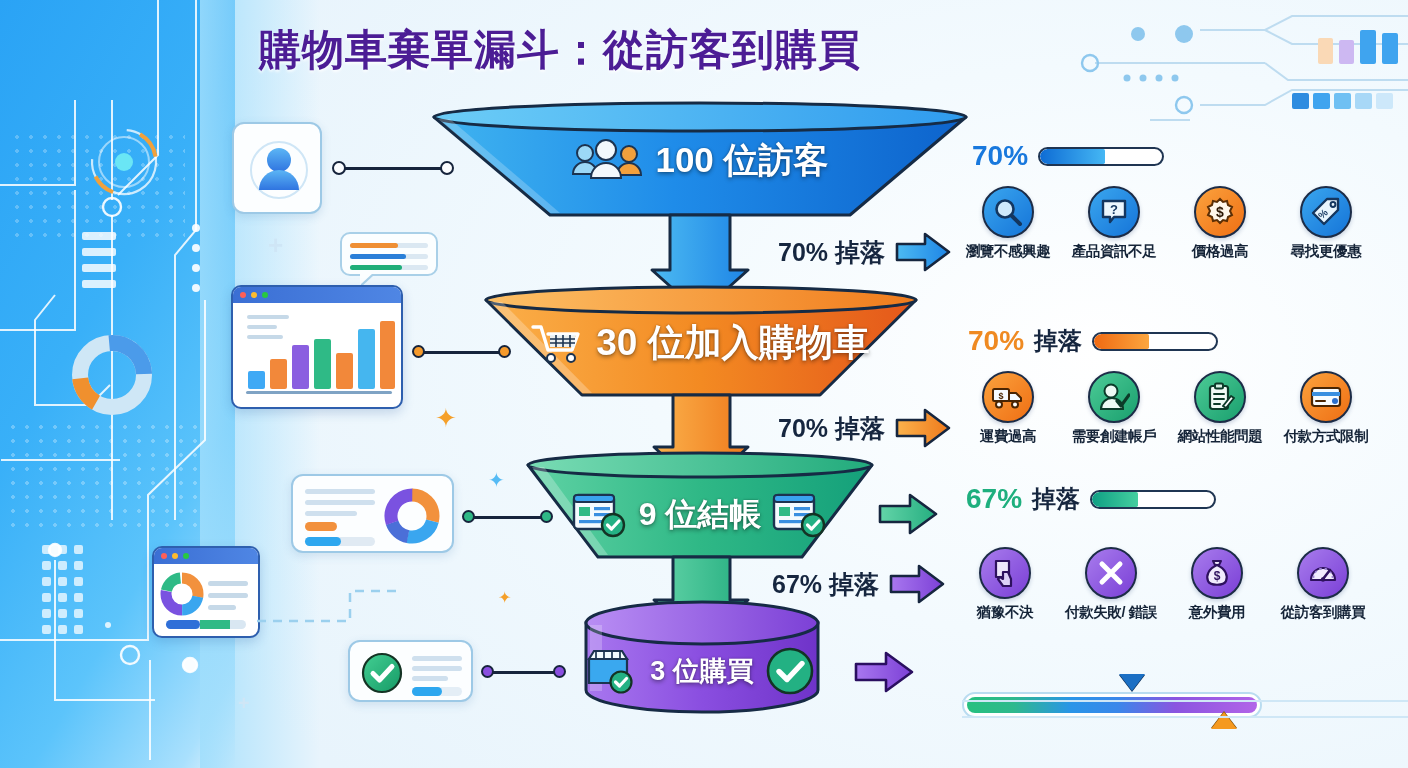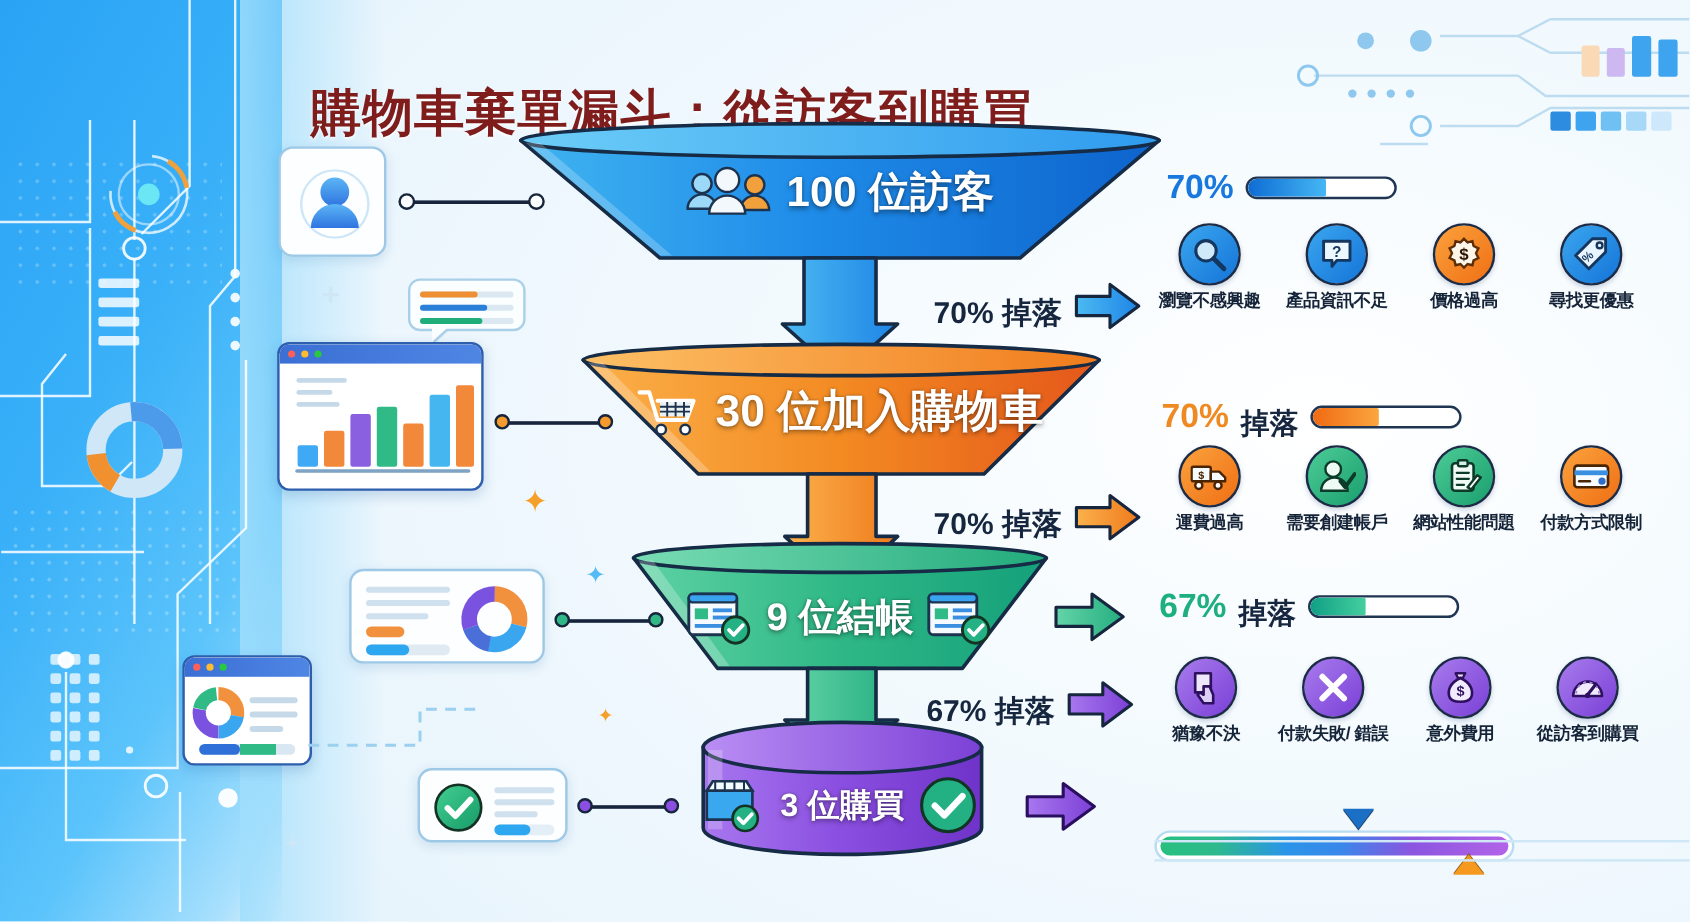--- a/index.html
+++ b/index.html
@@ -28,37 +28,36 @@
   .dots-grid{
     position:absolute;
     background-image:radial-gradient(circle, rgba(255,255,255,.55) 1.6px, transparent 1.7px);
     background-size:14px 14px;
   }
   .circuit{position:absolute; left:0; top:0; width:1408px; height:768px; pointer-events:none;}
 
   
   .title{
     position:absolute; top:22px; left:0; width:1120px; text-align:center;
-    font-size:42px; font-weight:bold; color:#7f1d1d;
+    font-size:42px; font-weight:bold; color:#4c1d95;
     letter-spacing:1px;
     text-shadow:0 2px 3px rgba(255,255,255,.9);
-    margin-top:44px;
   }
   .funnel-label{
     position:absolute; width:100%; text-align:center;
     color:#fff; font-weight:bold;
     text-shadow:0 2px 4px rgba(0,0,0,.38), 0 0 2px rgba(0,0,0,.3);
     display:flex; align-items:center; justify-content:center; gap:10px;
     white-space:nowrap;
   }
 
   
   .pct-row{position:absolute; display:flex; align-items:center; gap:10px;}
   .pct-num{font-size:28px;font-weight:bold;}
-  .pct-word{font-size:24px;font-weight:bold;color:#16263f;margin-top:12px;}
+  .pct-word{font-size:24px;font-weight:bold;color:#16263f;}
   .pbar{
     width:126px;height:19px;border-radius:11px;background:#fff;
     border:2px solid #1f3552; overflow:hidden; position:relative;
   }
   .pbar-fill{height:100%;border-radius:9px 2px 2px 9px;}
 
   .reason-row{position:absolute; display:flex; gap:6px;}
   .reason{width:100px; text-align:center;}
   .r-ico{
     width:52px;height:52px;border-radius:50%;margin:0 auto 5px auto;

